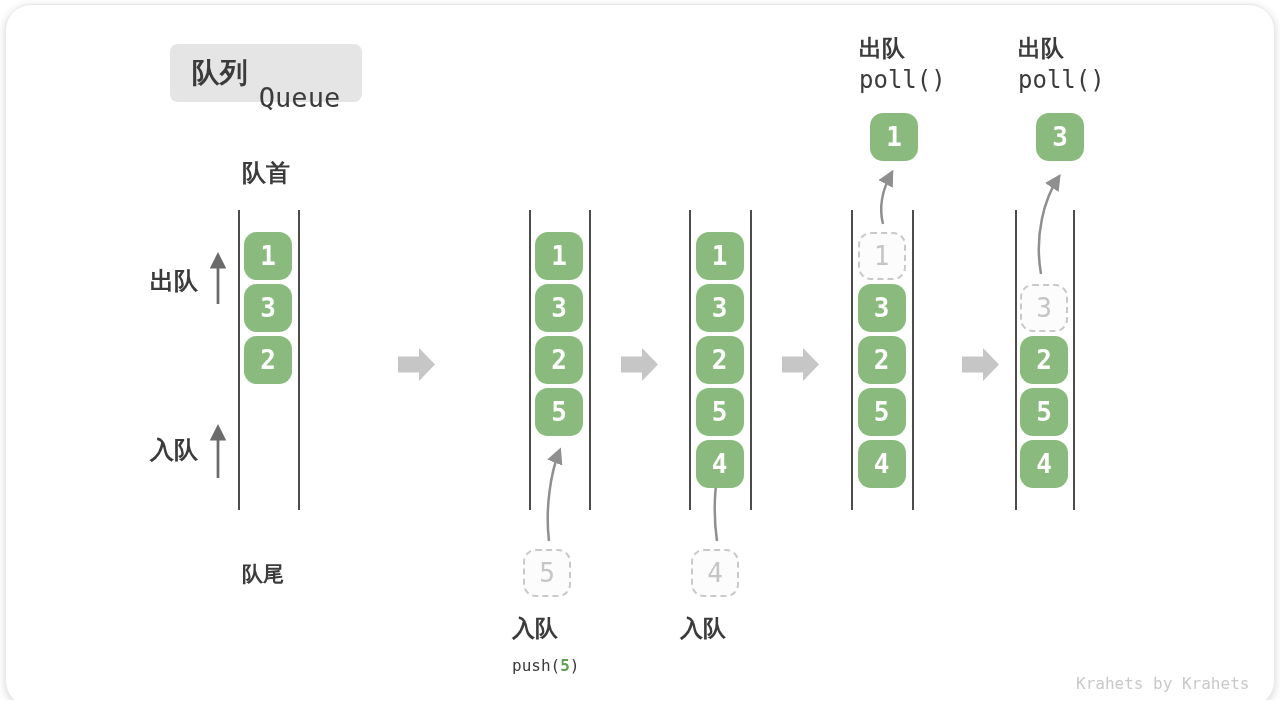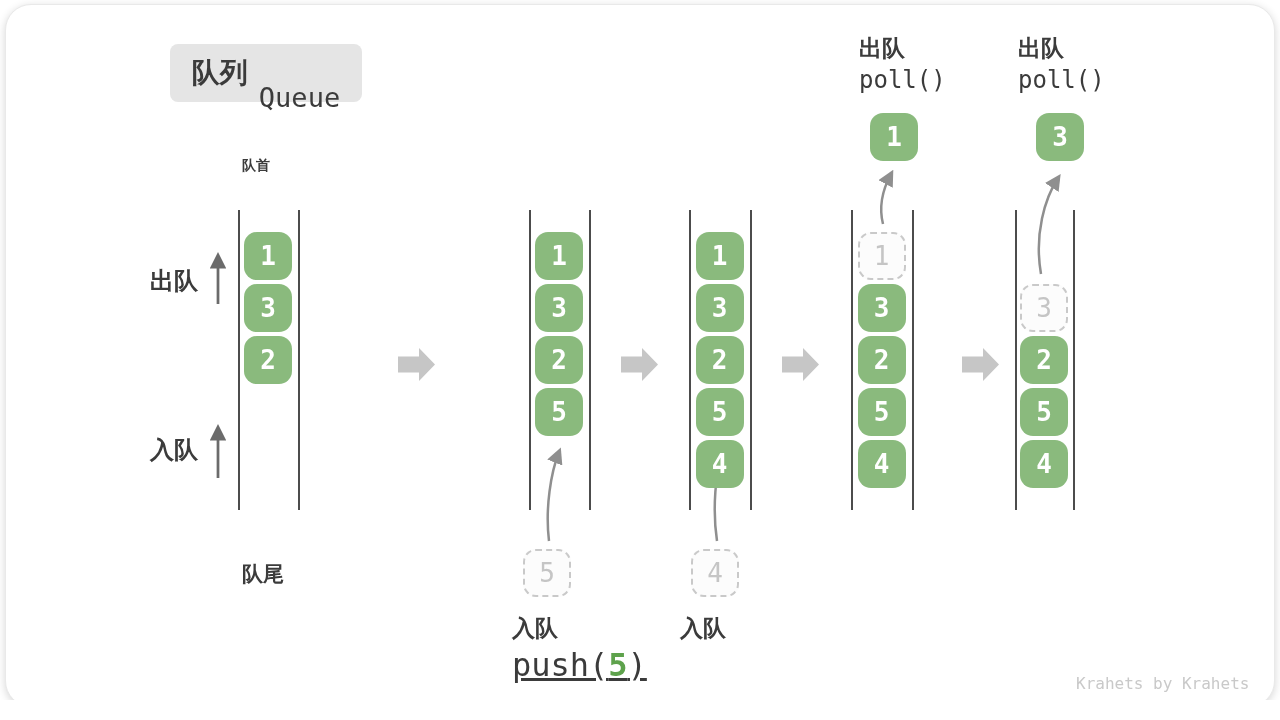--- a/index.html
+++ b/index.html
@@ -15,21 +15,21 @@
   .badge{
     position:absolute;left:170px;top:44px;width:192px;height:58px;
     background:var(--badge-bg,#e5e5e5);border-radius:8px;
     display:flex;align-items:center;justify-content:center;gap:11px;
   }
   .badge .zh{font-weight:700;font-size:28px;color:var(--text-dark,#3b3b3b);}
   .badge .en{font-family:"DejaVu Sans Mono",monospace;font-size:27px;color:var(--text-dark,#3b3b3b);margin-top:48px;}
   .side-label{
     position:absolute;font-weight:700;color:var(--text-dark,#3b3b3b);white-space:nowrap;
   }
-  .lbl-front{left:242px;top:157px;font-size:14px;}
+  .lbl-front{left:242px;top:157px;font-size:24px;}
   .lbl-rear{left:242px;top:540px;font-size:21px;margin-top:20px;}
   .lbl-dequeue{left:150px;top:265px;font-size:24px;}
   .lbl-enqueue{left:150px;top:434px;font-size:24px;}
   .arrows-layer{position:absolute;left:0;top:0;width:1280px;height:720px;pointer-events:none;}
   .wall{
     position:absolute;top:210px;width:1.6px;height:300px;
     background:var(--wall-gray,#4c4c4c);
   }
   .qbox{
     position:absolute;width:48px;height:48px;box-sizing:border-box;
@@ -39,21 +39,21 @@
   }
   .qbox.ghost{
     background:#fcfcfc;border:2px dashed var(--ghost-border,#c9c9c9);
     color:var(--ghost-gray,#c5c5c5);font-weight:400;
   }
   .op-header{position:absolute;line-height:32px;white-space:nowrap;}
   .op-header .zh{font-weight:700;font-size:23px;color:var(--text-dark,#3b3b3b);}
   .op-header .code{font-family:"DejaVu Sans Mono",monospace;font-size:24px;color:var(--text-dark,#3b3b3b);}
   .op-footer{position:absolute;line-height:37px;white-space:nowrap;}
   .op-footer .zh{font-weight:700;font-size:23px;color:var(--text-dark,#3b3b3b);}
-  .op-footer .code{font-family:"DejaVu Sans Mono",monospace;font-size:32px;color:var(--text-dark,#3b3b3b);text-decoration:underline;}
+  .op-footer .code{font-family:"DejaVu Sans Mono",monospace;font-size:16px;color:var(--text-dark,#3b3b3b);}
   .op-footer .code .arg{color:var(--arg-green,#5ea24c);font-weight:700;}
   .watermark{
     position:absolute;left:1076px;top:674px;
     font-family:"DejaVu Sans Mono",monospace;font-size:16px;
     color:var(--watermark-gray,#c9c9c9);white-space:nowrap;
   }
   .blk{fill:var(--block-arrow-gray,#c6c6c6);}
   .curve{fill:none;stroke:var(--curve-arrow-gray,#8f8f8f);stroke-width:2.5;}
   .lblarrow{fill:none;stroke:var(--label-arrow-gray,#6b6b6b);stroke-width:2.75;}
 </style>

